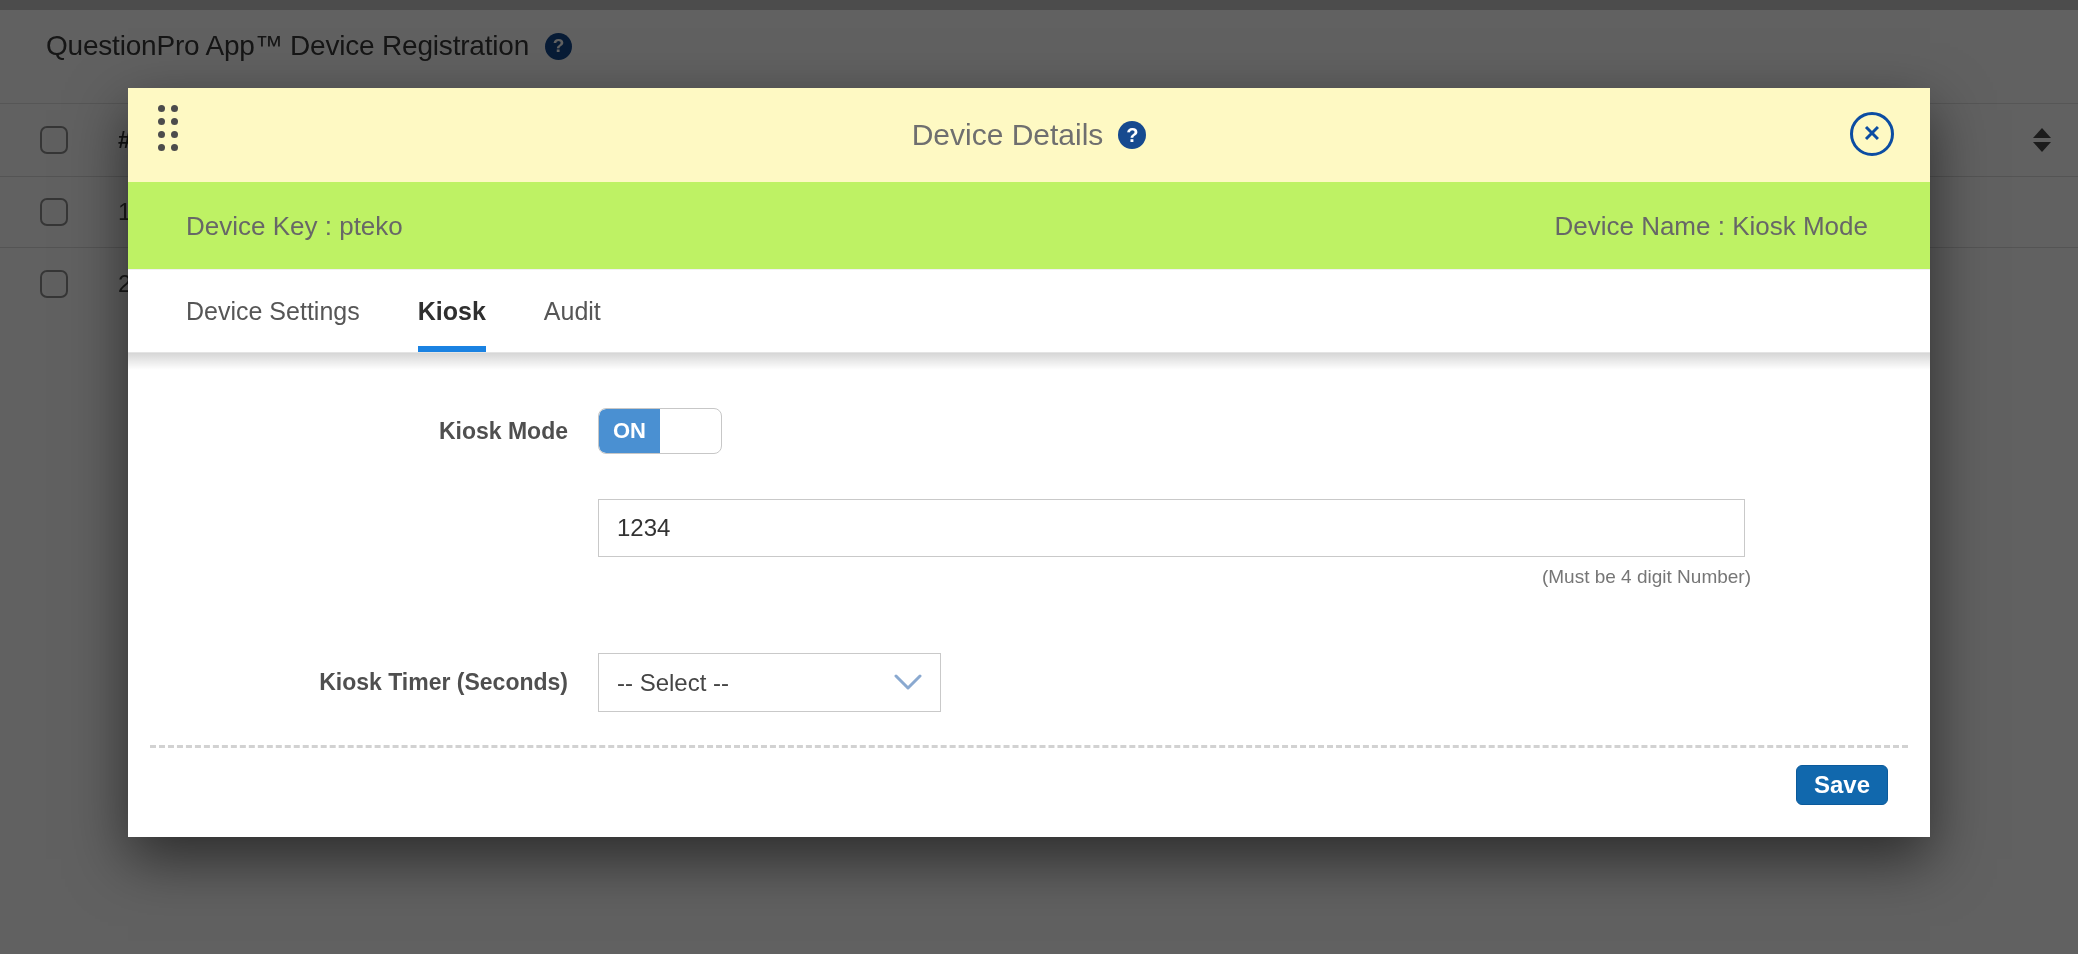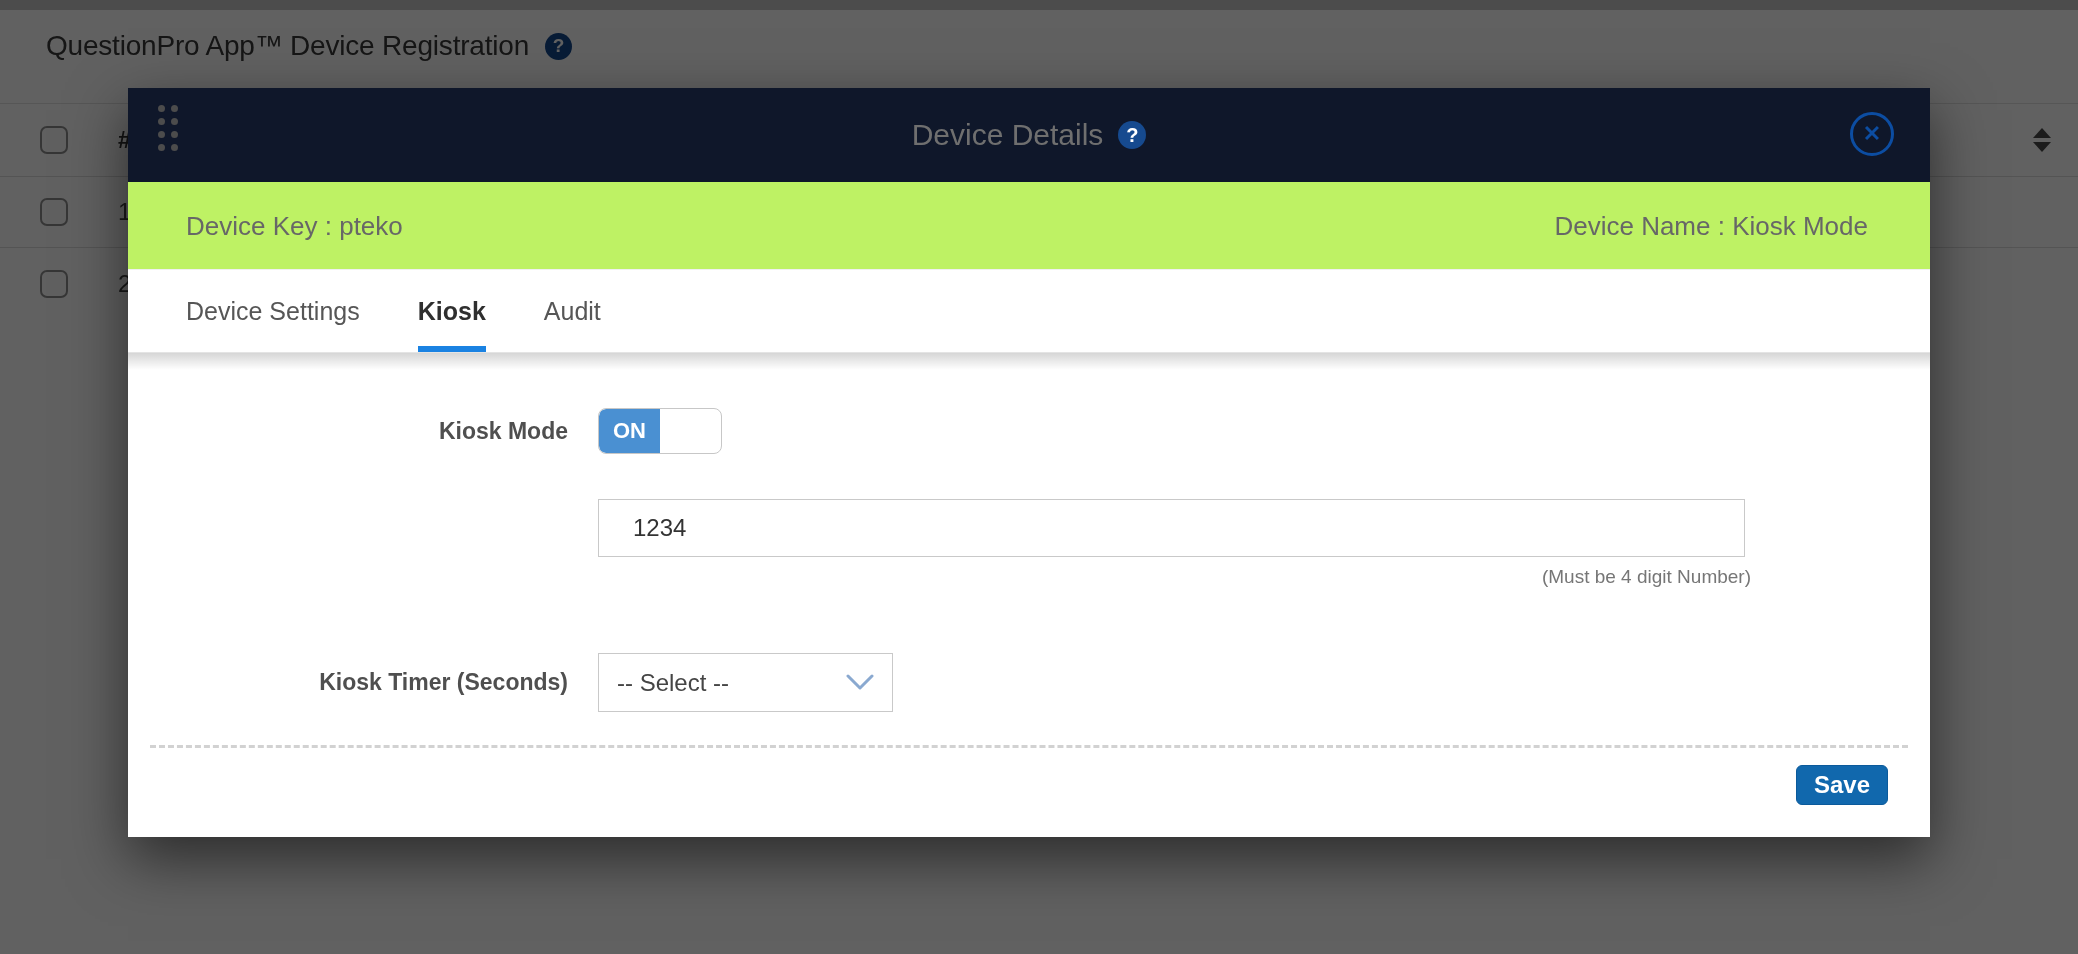--- a/index.html
+++ b/index.html
@@ -26,21 +26,21 @@
   .bg-row.header .bg-cell-sliver { font-weight:700; color:#333; }
   .sort-icon { position:absolute; right:26px; top:50%; transform:translateY(-50%); width:20px; height:26px; }
 
   
   .overlay { position:absolute; inset:0; background:rgba(0,0,0,0.62); }
 
   
   .modal { position:absolute; left:128px; top:88px; width:1802px; height:749px;
     background:#fff; box-shadow:0 22px 55px rgba(0,0,0,0.55); }
 
-  .modal-header { position:absolute; top:0; left:0; right:0; height:94px; background:#0f172a; }
+  .modal-header { position:absolute; top:0; left:0; right:0; height:94px; background:#fef9c3; }
   .drag-handle { position:absolute; left:30px; top:17px; display:grid;
     grid-template-columns:repeat(2, 7px); grid-auto-rows:7px; gap:6px 6px; cursor:move; }
   .drag-handle i { width:7px; height:7px; border-radius:50%; background:#4c4c4c; }
   .modal-title-wrap { position:absolute; left:0; right:0; top:0; height:94px;
     display:flex; align-items:center; justify-content:center; gap:15px; }
   .modal-title { font-size:30px; font-weight:400; color:#6f6f6f; }
   .modal-help { width:28px; height:28px; font-size:20px; }
   .close-btn { position:absolute; right:36px; top:24px; width:44px; height:44px;
     border-radius:50%; border:3px solid #0c4da2; color:#0c4da2; background:transparent;
     display:flex; align-items:center; justify-content:center;
@@ -70,27 +70,27 @@
   .toggle { position:absolute; left:470px; top:320px; width:124px; height:46px;
     border:1px solid #c7c7c7; border-radius:8px; background:#fff; overflow:hidden; cursor:pointer; }
   .toggle-on { position:absolute; left:0; top:0; width:50%; height:100%; background:#4a90d2;
     color:#fff; font-size:22px; font-weight:700; display:flex; align-items:center;
     justify-content:center; border-radius:7px 0 0 7px; }
 
   
   .lbl-pin { top:411px; line-height:58px; }
   .pin-input { position:absolute; left:470px; top:411px; width:1147px; height:58px;
     border:1px solid #c9c9c9; background:#fff; font-family:"Liberation Sans", sans-serif;
-    font-size:24px; color:#333; padding:0 34px; outline:none; }
+    font-size:24px; color:#333; padding:0 18px; outline:none; }
   .pin-hint { position:absolute; left:476px; top:478px; width:1147px; text-align:right;
     font-size:19px; color:#767676; }
 
   
   .lbl-timer { top:565px; line-height:59px; }
-  .timer-select { position:absolute; left:470px; top:565px; width:295px; height:59px;
+  .timer-select { position:absolute; left:470px; top:565px; width:343px; height:59px;
     border:1px solid #c9c9c9; background:#fff; display:flex; align-items:center;
     padding:0 18px; font-size:24px; color:#454545; cursor:pointer; }
   .timer-select .chevron { margin-left:auto; }
 
   .dashed-divider { position:absolute; top:657px; left:22px; right:22px; height:0;
     border-top:3px dashed #d2d2d2; }
 
   .save-btn { position:absolute; left:1668px; top:677px; width:92px; height:40px;
     background:#1168ad; border:1px solid #0b5a9b; border-radius:6px; color:#fff;
     font-family:"Liberation Sans", sans-serif; font-size:24px; font-weight:700; cursor:pointer; }

